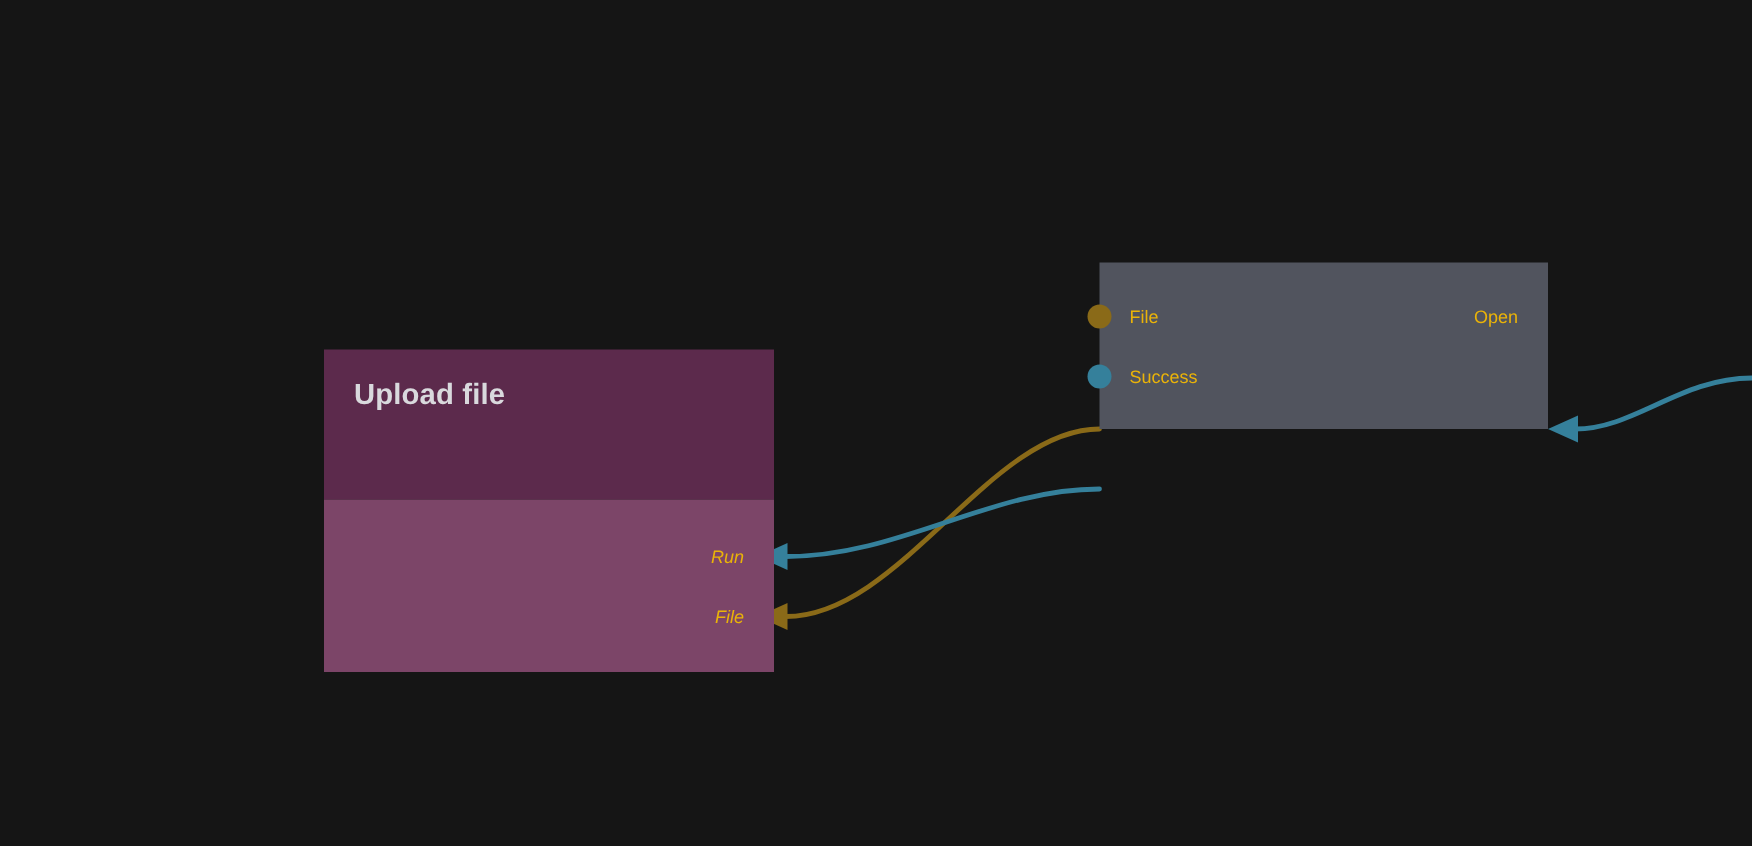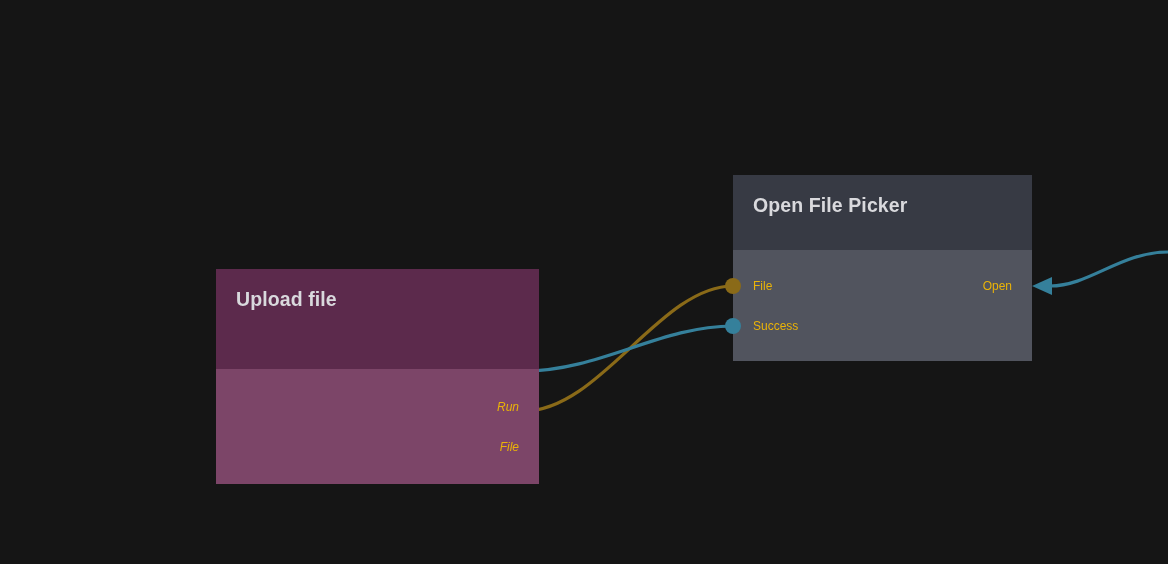--- a/index.html
+++ b/index.html
@@ -88,23 +88,22 @@
     position: absolute;
     width: 16px;
     height: 16px;
     border-radius: 50%;
   }
 
   
   #node-upload-file {
     left: 216px;
     top: 233px;
-    width: 323px;
+    width: 300px;
     height: 215px;
-    margin-top: 36px;
   }
   #node-upload-file .node-header {
     height: 100px;
     background: #5c2a4c;
   }
   #node-upload-file .node-body {
     height: 115px;
     background: #7c4568;
     font-style: italic;
   }
@@ -156,23 +155,20 @@
 
       <div class="port-row out-right" style="top: 68px;">
         <span class="port-label">File</span>
       </div>
 
     </div>
   </div>
 
   <div class="node" id="node-open-file-picker">
 
-    <div class="node-header">
-      <div class="node-title">Open File Picker</div>
-    </div>
 
     <div class="node-body">
 
       <div class="port-row in-left" style="top: 26px;">
         <span class="port-label">File</span>
       </div>
       <span class="port-dot" style="left: -8px; top: 28px; background: #8a6a18;"></span>
 
       <div class="port-row in-left" style="top: 66px; text-align: right;">
         <span class="port-label">Success</span>

